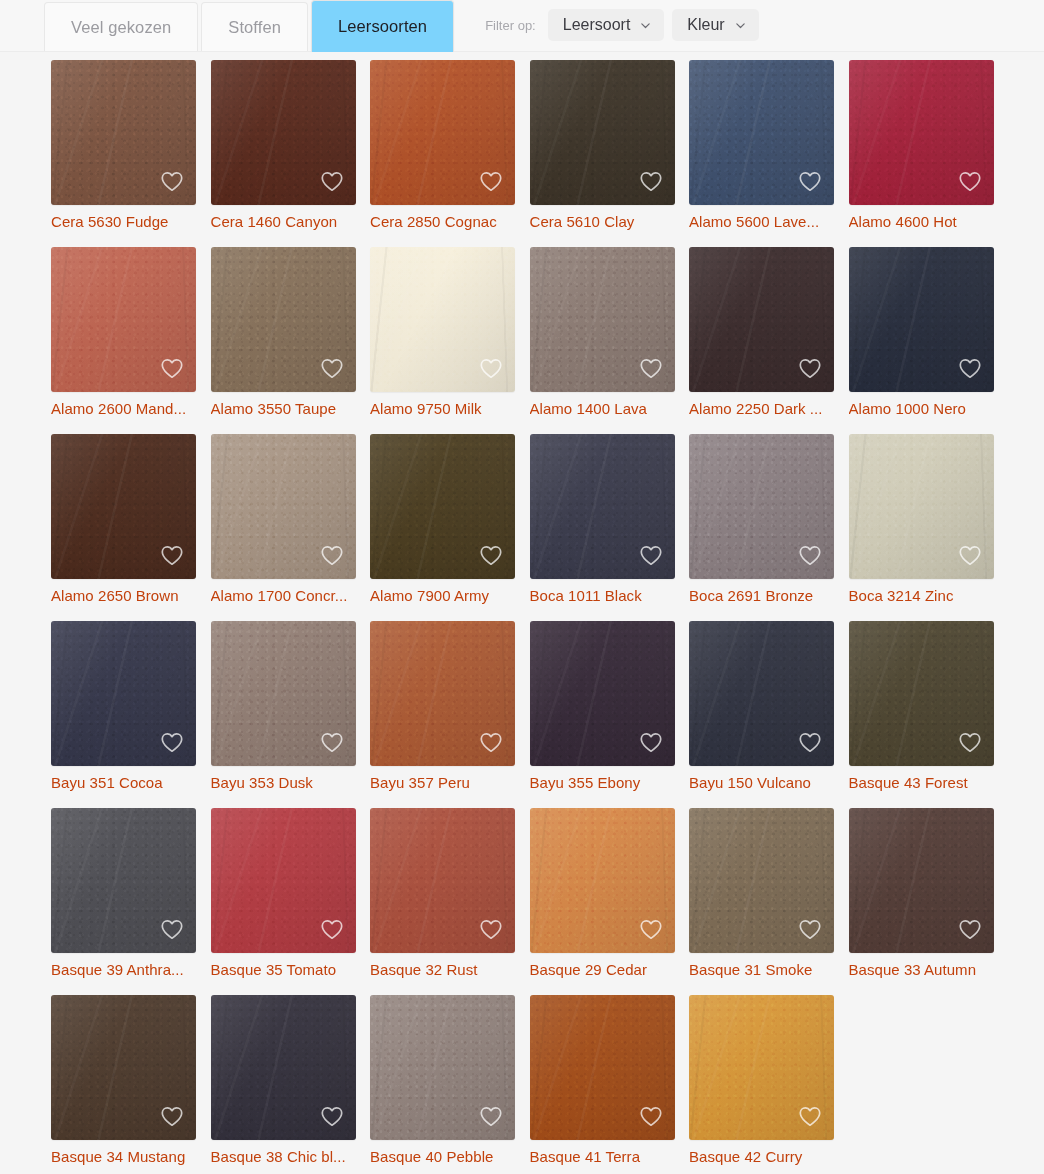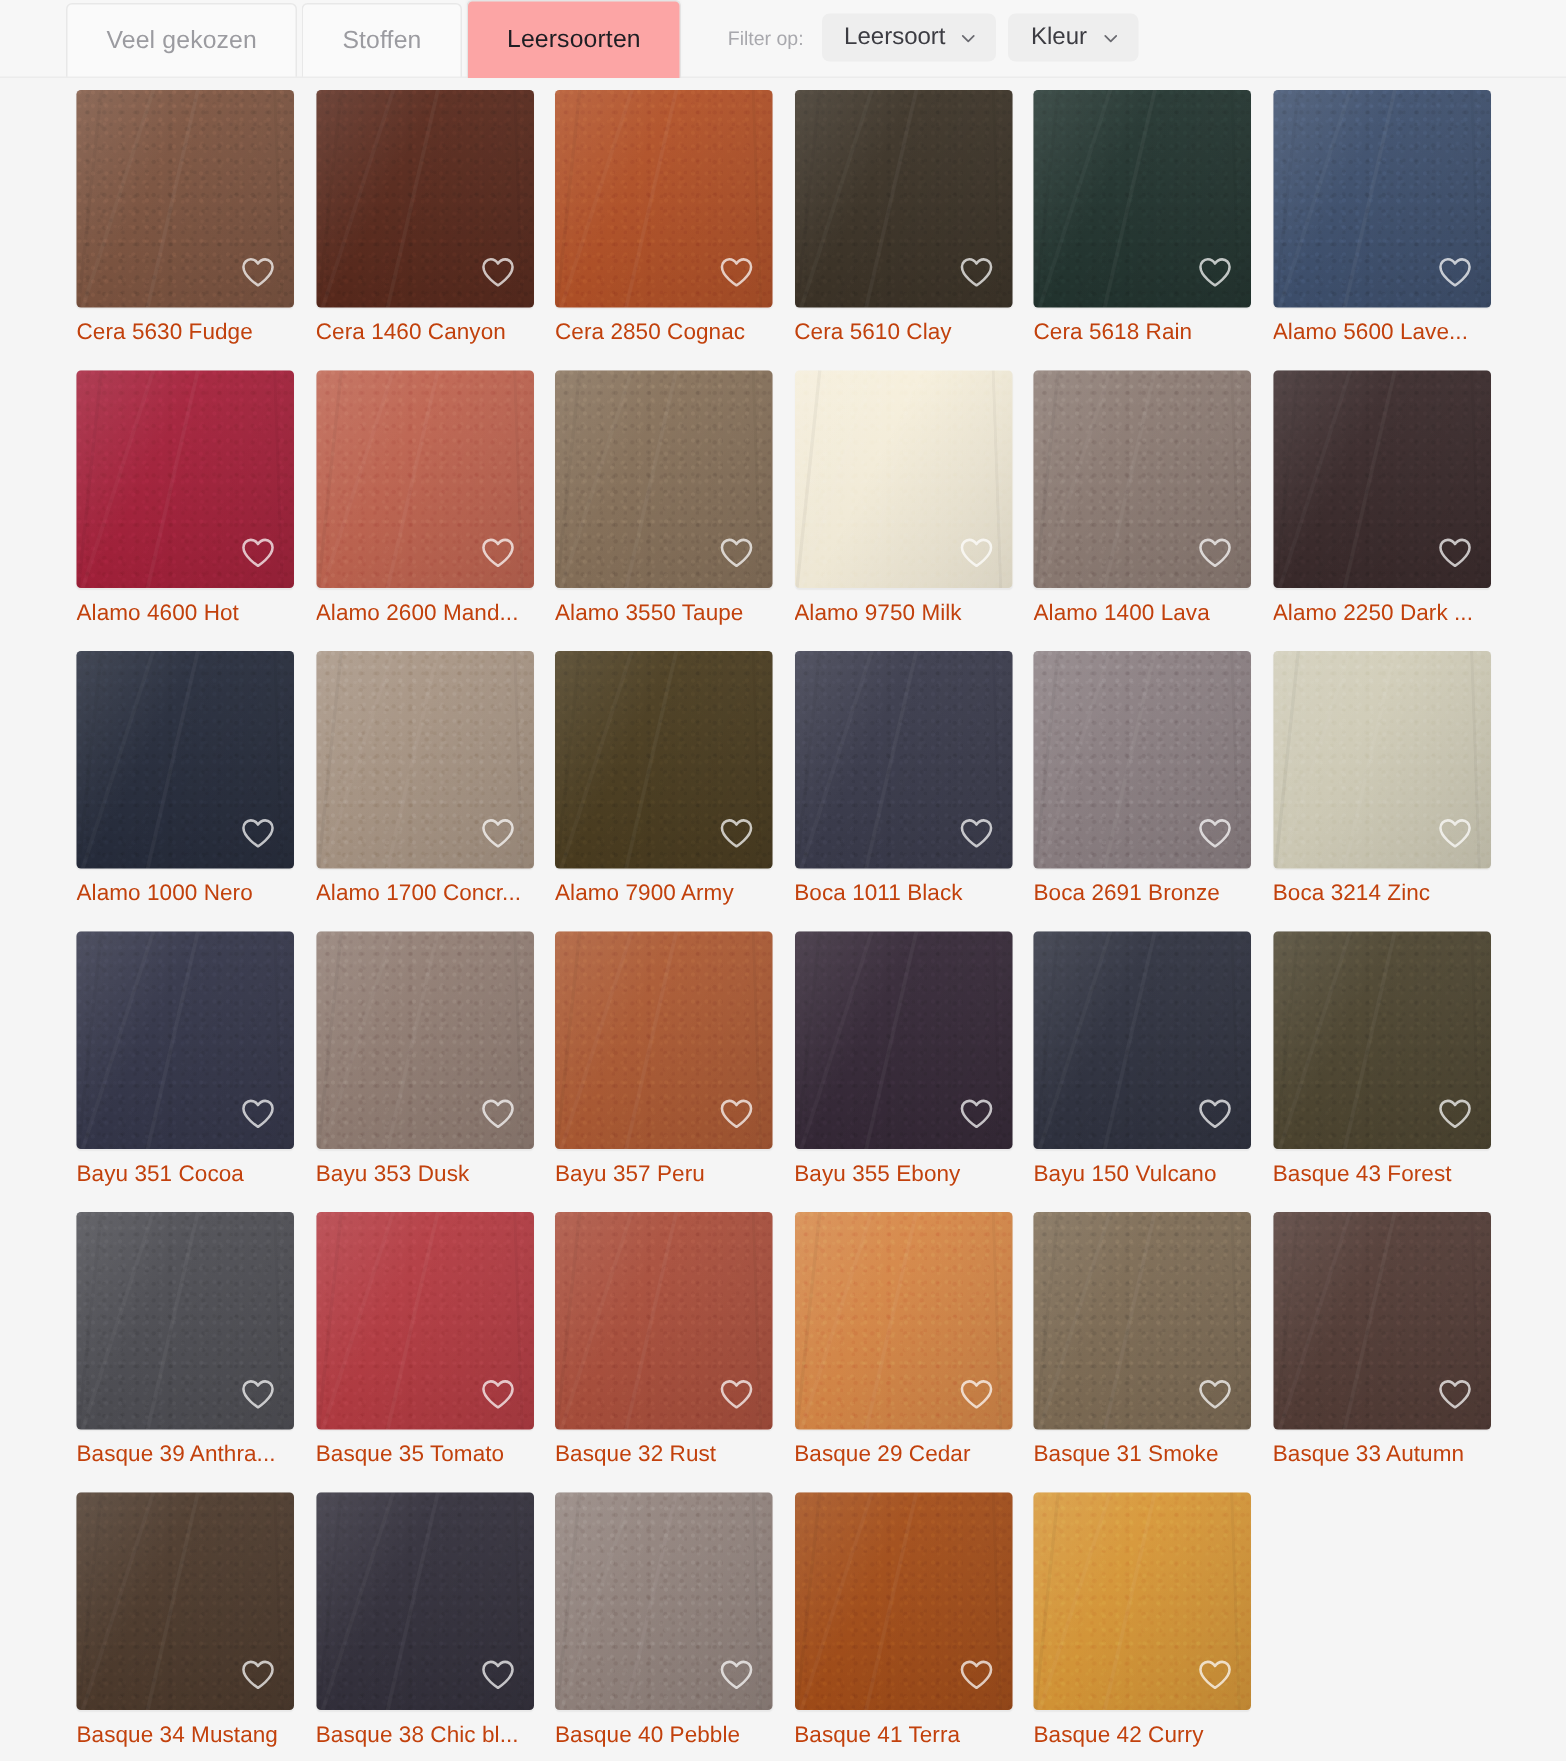--- a/index.html
+++ b/index.html
@@ -51,21 +51,21 @@
     border: 1px solid #e8e8e8;
     border-bottom: none;
     border-top-left-radius: 4px;
     border-top-right-radius: 4px;
     margin-right: 3px;
     white-space: nowrap;
     cursor: pointer;
     letter-spacing: .1px;
   }
   .tab.active {
-    background: #fca5a5;
+    background: #7dd3fc;
     color: #1e1e23;
     height: 52px;
     border-color: #e4e4e4;
     position: relative;
     z-index: 3;
     box-shadow: 0 -1px 2px rgba(0,0,0,.03);
   }
 
   .filter-zone {
     display: flex;
@@ -266,33 +266,20 @@
           <div class="sheen"></div>
           <div class="heart">
             <svg viewBox="0 0 26 26" fill="none" aria-hidden="true">
               <path d="M13 22.2 C13 22.2 3.3 16.1 3.3 10.0 C3.3 7.0 5.6 4.9 8.2 4.9 C10.2 4.9 11.9 6.0 13 7.7 C14.1 6.0 15.8 4.9 17.8 4.9 C20.4 4.9 22.7 7.0 22.7 10.0 C22.7 16.1 13 22.2 13 22.2 Z" stroke="rgba(255,255,255,0.72)" stroke-width="1.7" stroke-linejoin="round" fill="none"></path>
             </svg>
           </div>
         </div>
         <div class="card-label">Cera 5610 Clay</div>
       </div>
       <div class="card">
-        <div class="swatch" style="background-color: rgb(34, 52, 47);">
-          <div class="grain"></div>
-          <div class="creases"></div>
-          <div class="sheen"></div>
-          <div class="heart">
-            <svg viewBox="0 0 26 26" fill="none" aria-hidden="true">
-              <path d="M13 22.2 C13 22.2 3.3 16.1 3.3 10.0 C3.3 7.0 5.6 4.9 8.2 4.9 C10.2 4.9 11.9 6.0 13 7.7 C14.1 6.0 15.8 4.9 17.8 4.9 C20.4 4.9 22.7 7.0 22.7 10.0 C22.7 16.1 13 22.2 13 22.2 Z" stroke="rgba(255,255,255,0.72)" stroke-width="1.7" stroke-linejoin="round" fill="none"></path>
-            </svg>
-          </div>
-        </div>
-        <div class="card-label">Cera 5618 Rain</div>
-      </div>
-      <div class="card">
         <div class="swatch" style="background-color: rgb(62, 80, 110);">
           <div class="grain"></div>
           <div class="creases"></div>
           <div class="sheen"></div>
           <div class="heart">
             <svg viewBox="0 0 26 26" fill="none" aria-hidden="true">
               <path d="M13 22.2 C13 22.2 3.3 16.1 3.3 10.0 C3.3 7.0 5.6 4.9 8.2 4.9 C10.2 4.9 11.9 6.0 13 7.7 C14.1 6.0 15.8 4.9 17.8 4.9 C20.4 4.9 22.7 7.0 22.7 10.0 C22.7 16.1 13 22.2 13 22.2 Z" stroke="rgba(255,255,255,0.72)" stroke-width="1.7" stroke-linejoin="round" fill="none"></path>
             </svg>
           </div>
         </div>
@@ -383,20 +370,33 @@
           <div class="sheen"></div>
           <div class="heart">
             <svg viewBox="0 0 26 26" fill="none" aria-hidden="true">
               <path d="M13 22.2 C13 22.2 3.3 16.1 3.3 10.0 C3.3 7.0 5.6 4.9 8.2 4.9 C10.2 4.9 11.9 6.0 13 7.7 C14.1 6.0 15.8 4.9 17.8 4.9 C20.4 4.9 22.7 7.0 22.7 10.0 C22.7 16.1 13 22.2 13 22.2 Z" stroke="rgba(255,255,255,0.72)" stroke-width="1.7" stroke-linejoin="round" fill="none"></path>
             </svg>
           </div>
         </div>
         <div class="card-label">Alamo 1000 Nero</div>
       </div>
       <div class="card">
+        <div class="swatch" style="background-color: rgb(76, 42, 28);">
+          <div class="grain"></div>
+          <div class="creases"></div>
+          <div class="sheen"></div>
+          <div class="heart">
+            <svg viewBox="0 0 26 26" fill="none" aria-hidden="true">
+              <path d="M13 22.2 C13 22.2 3.3 16.1 3.3 10.0 C3.3 7.0 5.6 4.9 8.2 4.9 C10.2 4.9 11.9 6.0 13 7.7 C14.1 6.0 15.8 4.9 17.8 4.9 C20.4 4.9 22.7 7.0 22.7 10.0 C22.7 16.1 13 22.2 13 22.2 Z" stroke="rgba(255,255,255,0.72)" stroke-width="1.7" stroke-linejoin="round" fill="none"></path>
+            </svg>
+          </div>
+        </div>
+        <div class="card-label">Alamo 2650 Brown</div>
+      </div>
+      <div class="card">
         <div class="swatch" style="background-color: rgb(169, 150, 133);">
           <div class="grain"></div>
           <div class="creases"></div>
           <div class="sheen"></div>
           <div class="heart">
             <svg viewBox="0 0 26 26" fill="none" aria-hidden="true">
               <path d="M13 22.2 C13 22.2 3.3 16.1 3.3 10.0 C3.3 7.0 5.6 4.9 8.2 4.9 C10.2 4.9 11.9 6.0 13 7.7 C14.1 6.0 15.8 4.9 17.8 4.9 C20.4 4.9 22.7 7.0 22.7 10.0 C22.7 16.1 13 22.2 13 22.2 Z" stroke="rgba(255,255,255,0.72)" stroke-width="1.7" stroke-linejoin="round" fill="none"></path>
             </svg>
           </div>
         </div>

